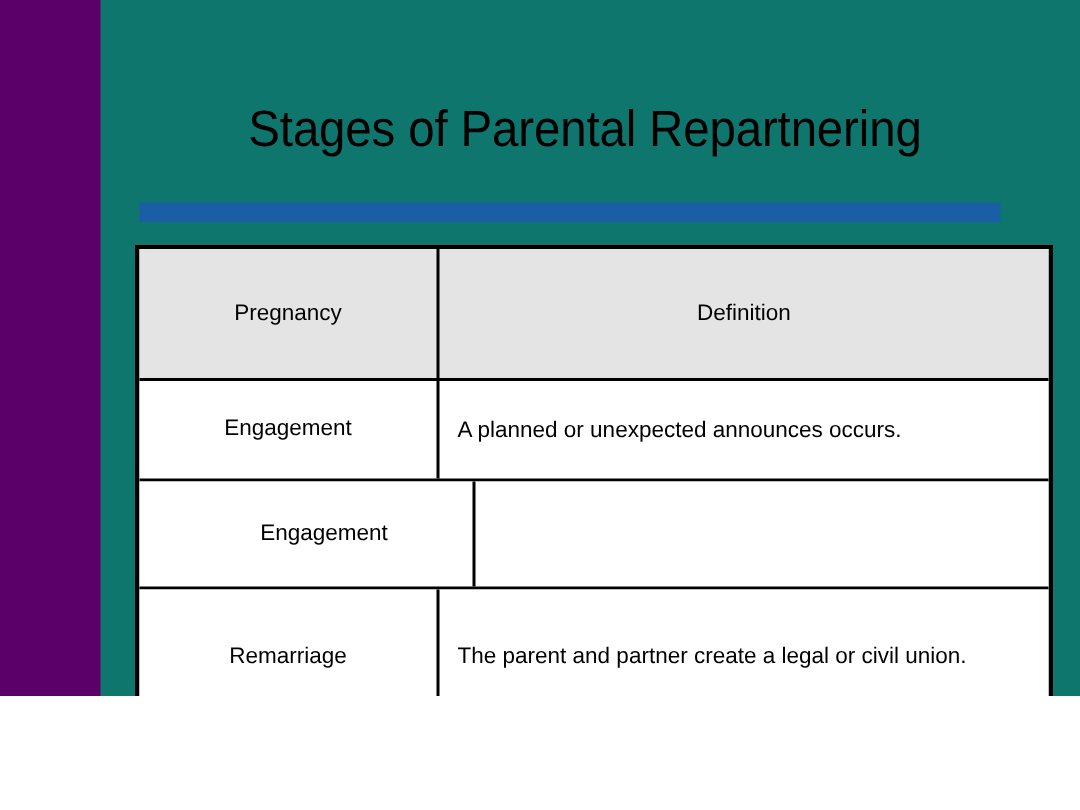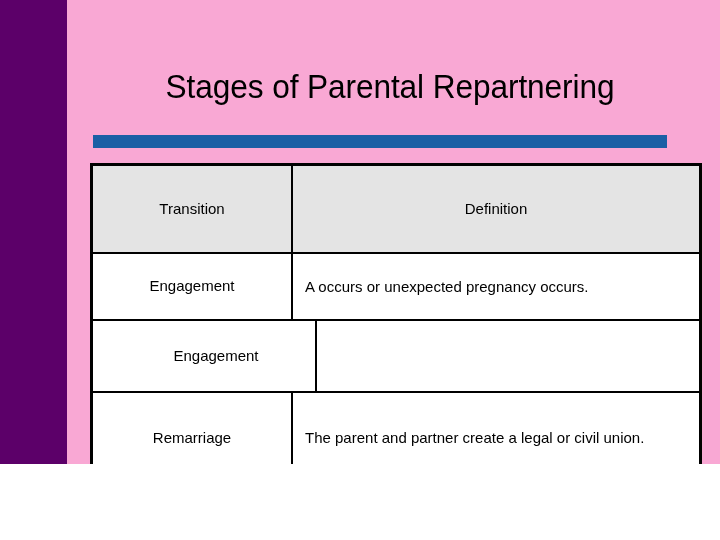--- a/index.html
+++ b/index.html
@@ -10,21 +10,21 @@
     width: 720px;
     height: 540px;
     background: #ffffff;
     font-family: "Liberation Sans", sans-serif;
     overflow: hidden;
   }
   #slide {
     position: relative;
     width: 720px;
     height: 464px;
-    background: #f9a8d4;
+    background: #0f766e;
     overflow: hidden;
   }
   
   #sidebar-band {
     position: absolute;
     left: 0;
     top: 0;
     width: 67px;
     height: 540px;
     background: #5c0069;
@@ -131,27 +131,27 @@
 
   <div id="sidebar-band"></div>
 
   <div id="slide-title">Stages of Parental Repartnering</div>
 
   <div id="accent-bar"></div>
 
   <div id="content-table">
 
     <div class="trow header-row">
-      <div class="cell-transition">Transition</div>
+      <div class="cell-transition">Pregnancy</div>
       <div class="cell-definition">Definition</div>
     </div>
 
     <div class="trow body-row r1">
       <div class="cell-transition">Engagement</div>
-      <div class="cell-definition">A occurs or unexpected pregnancy occurs.</div>
+      <div class="cell-definition">A planned or unexpected announces occurs.</div>
     </div>
 
     <div class="trow body-row r2">
       <div class="cell-transition">Engagement</div>
     </div>
 
     <div class="trow body-row r3">
       <div class="cell-transition">Remarriage</div>
       <div class="cell-definition">The parent and partner create a legal or civil union.</div>
     </div>

